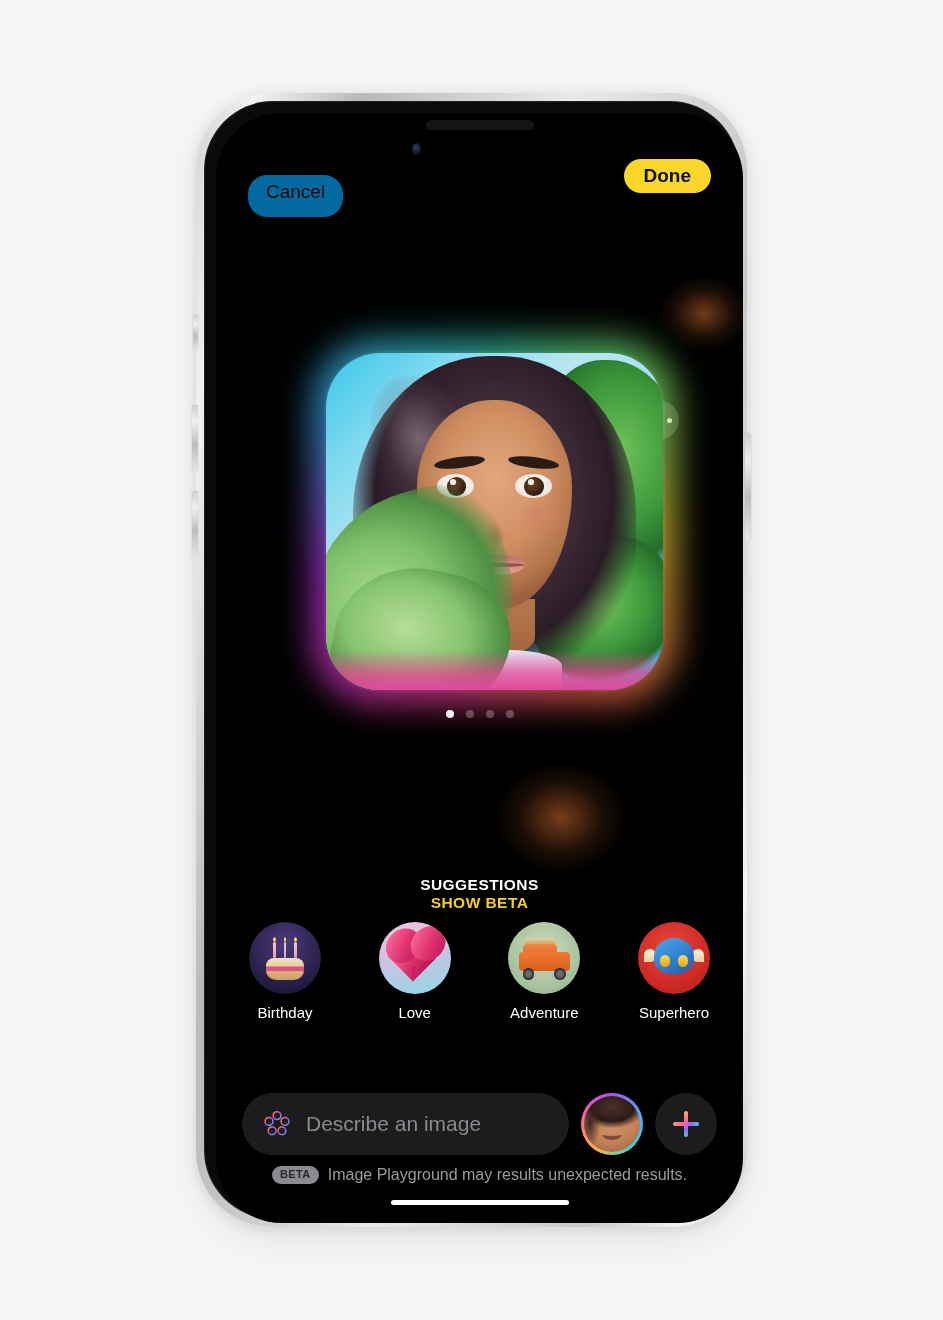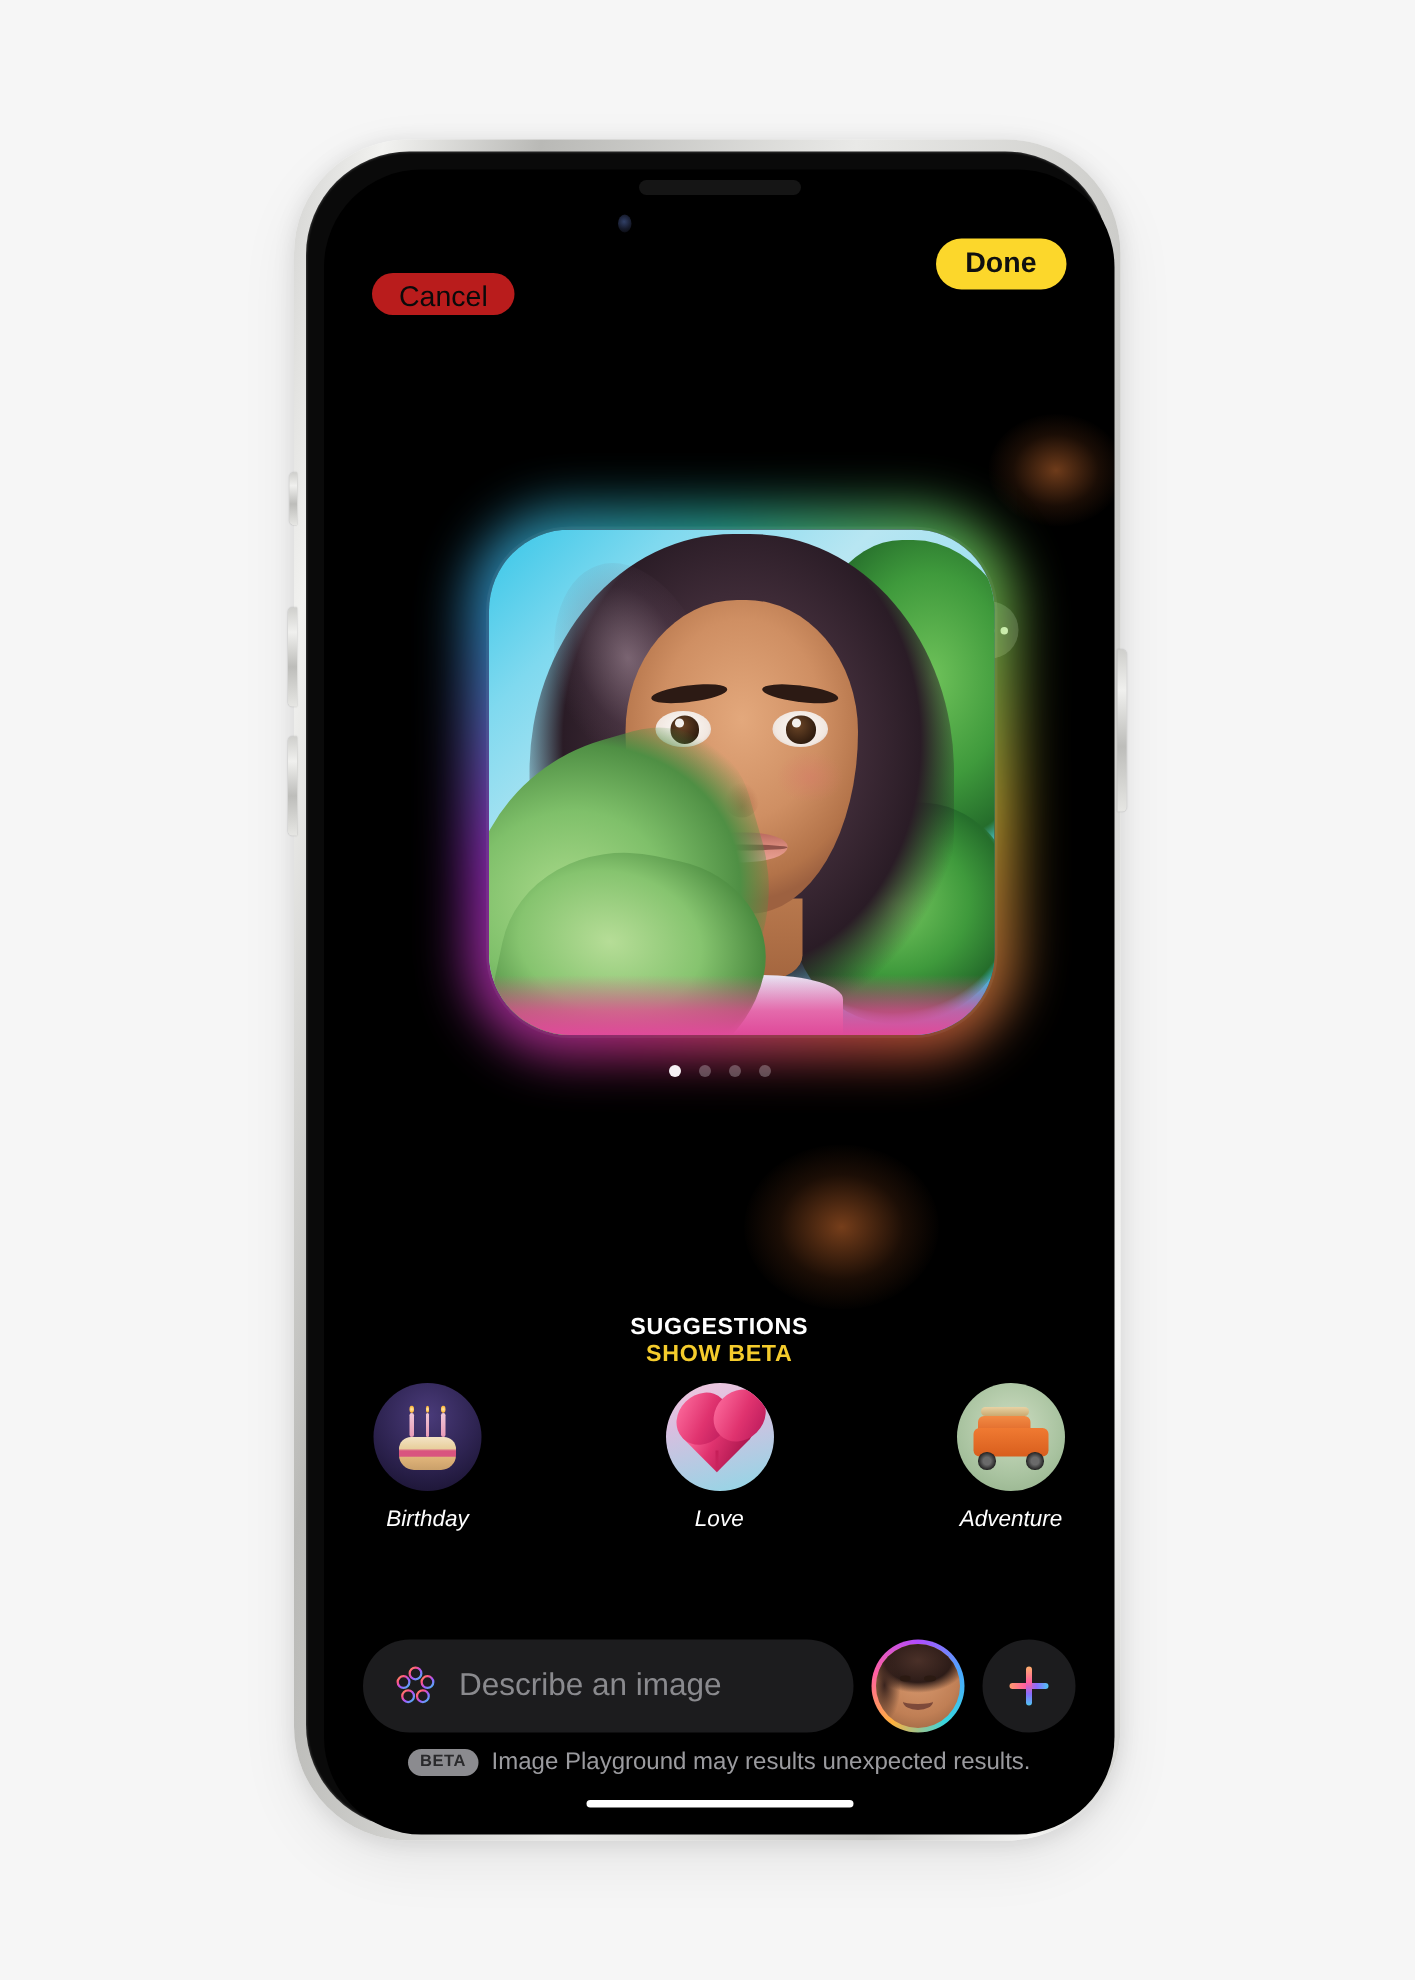--- a/index.html
+++ b/index.html
@@ -82,23 +82,23 @@
 
   
   #top-bar {
     position: absolute; left: 0; right: 0; top: 44px;
     height: 38px;
     display: flex; align-items: center; justify-content: space-between;
     padding: 0 32px;
     box-sizing: border-box;
   }
   #cancel-button {
-    background: #b91c1c; color: #0a0a0a;
+    background: #0369a1; color: #0a0a0a;
     font-size: 19px; font-weight: 500;
-    padding: 7px 18px 2px; border-radius: 19px;
+    padding: 7px 18px 16px; border-radius: 19px;
     border: none; line-height: 1;
     font-family: "Liberation Sans", sans-serif;
     cursor: pointer;
     margin-top: 40px;
   }
   #done-button {
     background: #fcd72b; color: #101010;
     font-size: 19px; font-weight: 700;
     padding: 7px 20px 8px; border-radius: 19px;
     border: none; line-height: 1;
@@ -209,21 +209,21 @@
 
   #suggestions-row {
     position: absolute; left: 26px; right: 26px; top: 809px;
     display: flex; justify-content: space-between;
   }
   .suggestion { width: 86px; display: flex; flex-direction: column; align-items: center; cursor: pointer; }
   .suggestion-thumb {
     width: 72px; height: 72px; border-radius: 50%; overflow: hidden; position: relative;
   }
   .suggestion-label {
-    margin-top: 9px; color: #fff; font-size: 15px; line-height: 1.35; text-align: center; font-style: italic;
+    margin-top: 9px; color: #fff; font-size: 15px; line-height: 1.35; text-align: center;
   }
   
   .th-birthday { background: radial-gradient(circle at 50% 30%, #4a3b7a 0%, #2d2350 55%, #150f2a 100%); }
   .th-race { background: radial-gradient(circle at 50% 35%, #58a8e8 0%, #3d87d6 60%, #2a6ec0 100%); }
   .th-adventure { background: radial-gradient(circle at 50% 40%, #cdddc2 0%, #a9c3a0 60%, #8fae87 100%); }
   .th-love { background: linear-gradient(165deg,#f2c8de 0%,#d8bfe0 35%,#8fd7e6 100%); }
   .th-superhero { background: radial-gradient(circle at 45% 35%, #e8463d 0%, #cf2a26 60%, #a81c1c 100%); }
 
   .cake { position:absolute; left:24%; bottom:20%; width:52%; height:30%;
     background: linear-gradient(180deg,#f3e3c4 0%,#e8cf9d 35%,#d9547f 42%,#d9547f 58%,#e0b47a 62%,#caa06a 100%);
@@ -421,20 +421,30 @@
             <div class="suggestion-thumb th-adventure">
               <div class="jeep-rack"></div>
               <div class="jeep-cab" style="background:linear-gradient(180deg,#f28a44,#e0692a)"></div>
               <div class="jeep-body"></div>
               <div class="wheel" style="left:20%"></div>
               <div class="wheel" style="left:64%"></div>
             </div>
             <div class="suggestion-label">Adventure</div>
           </div>
 
+          <div class="suggestion">
+            <div class="suggestion-thumb th-superhero">
+              <div class="wing" style="left:8%"></div>
+              <div class="wing" style="right:8%; border-radius:50% 50% 0 50%"></div>
+              <div class="mask"></div>
+              <div class="mask-eye" style="left:30%"></div>
+              <div class="mask-eye" style="left:55%"></div>
+            </div>
+            <div class="suggestion-label">Superhero</div>
+          </div>
 
         </div>
 
         <div id="input-row">
           <div id="describe-field">
             <svg id="ai-sparkle-icon" viewBox="0 0 100 100">
               <defs>
                 <linearGradient id="aig" x1="0%" y1="0%" x2="100%" y2="100%">
                   <stop offset="0%" stop-color="#ff9a52"></stop>
                   <stop offset="28%" stop-color="#ff4f8b"></stop>

